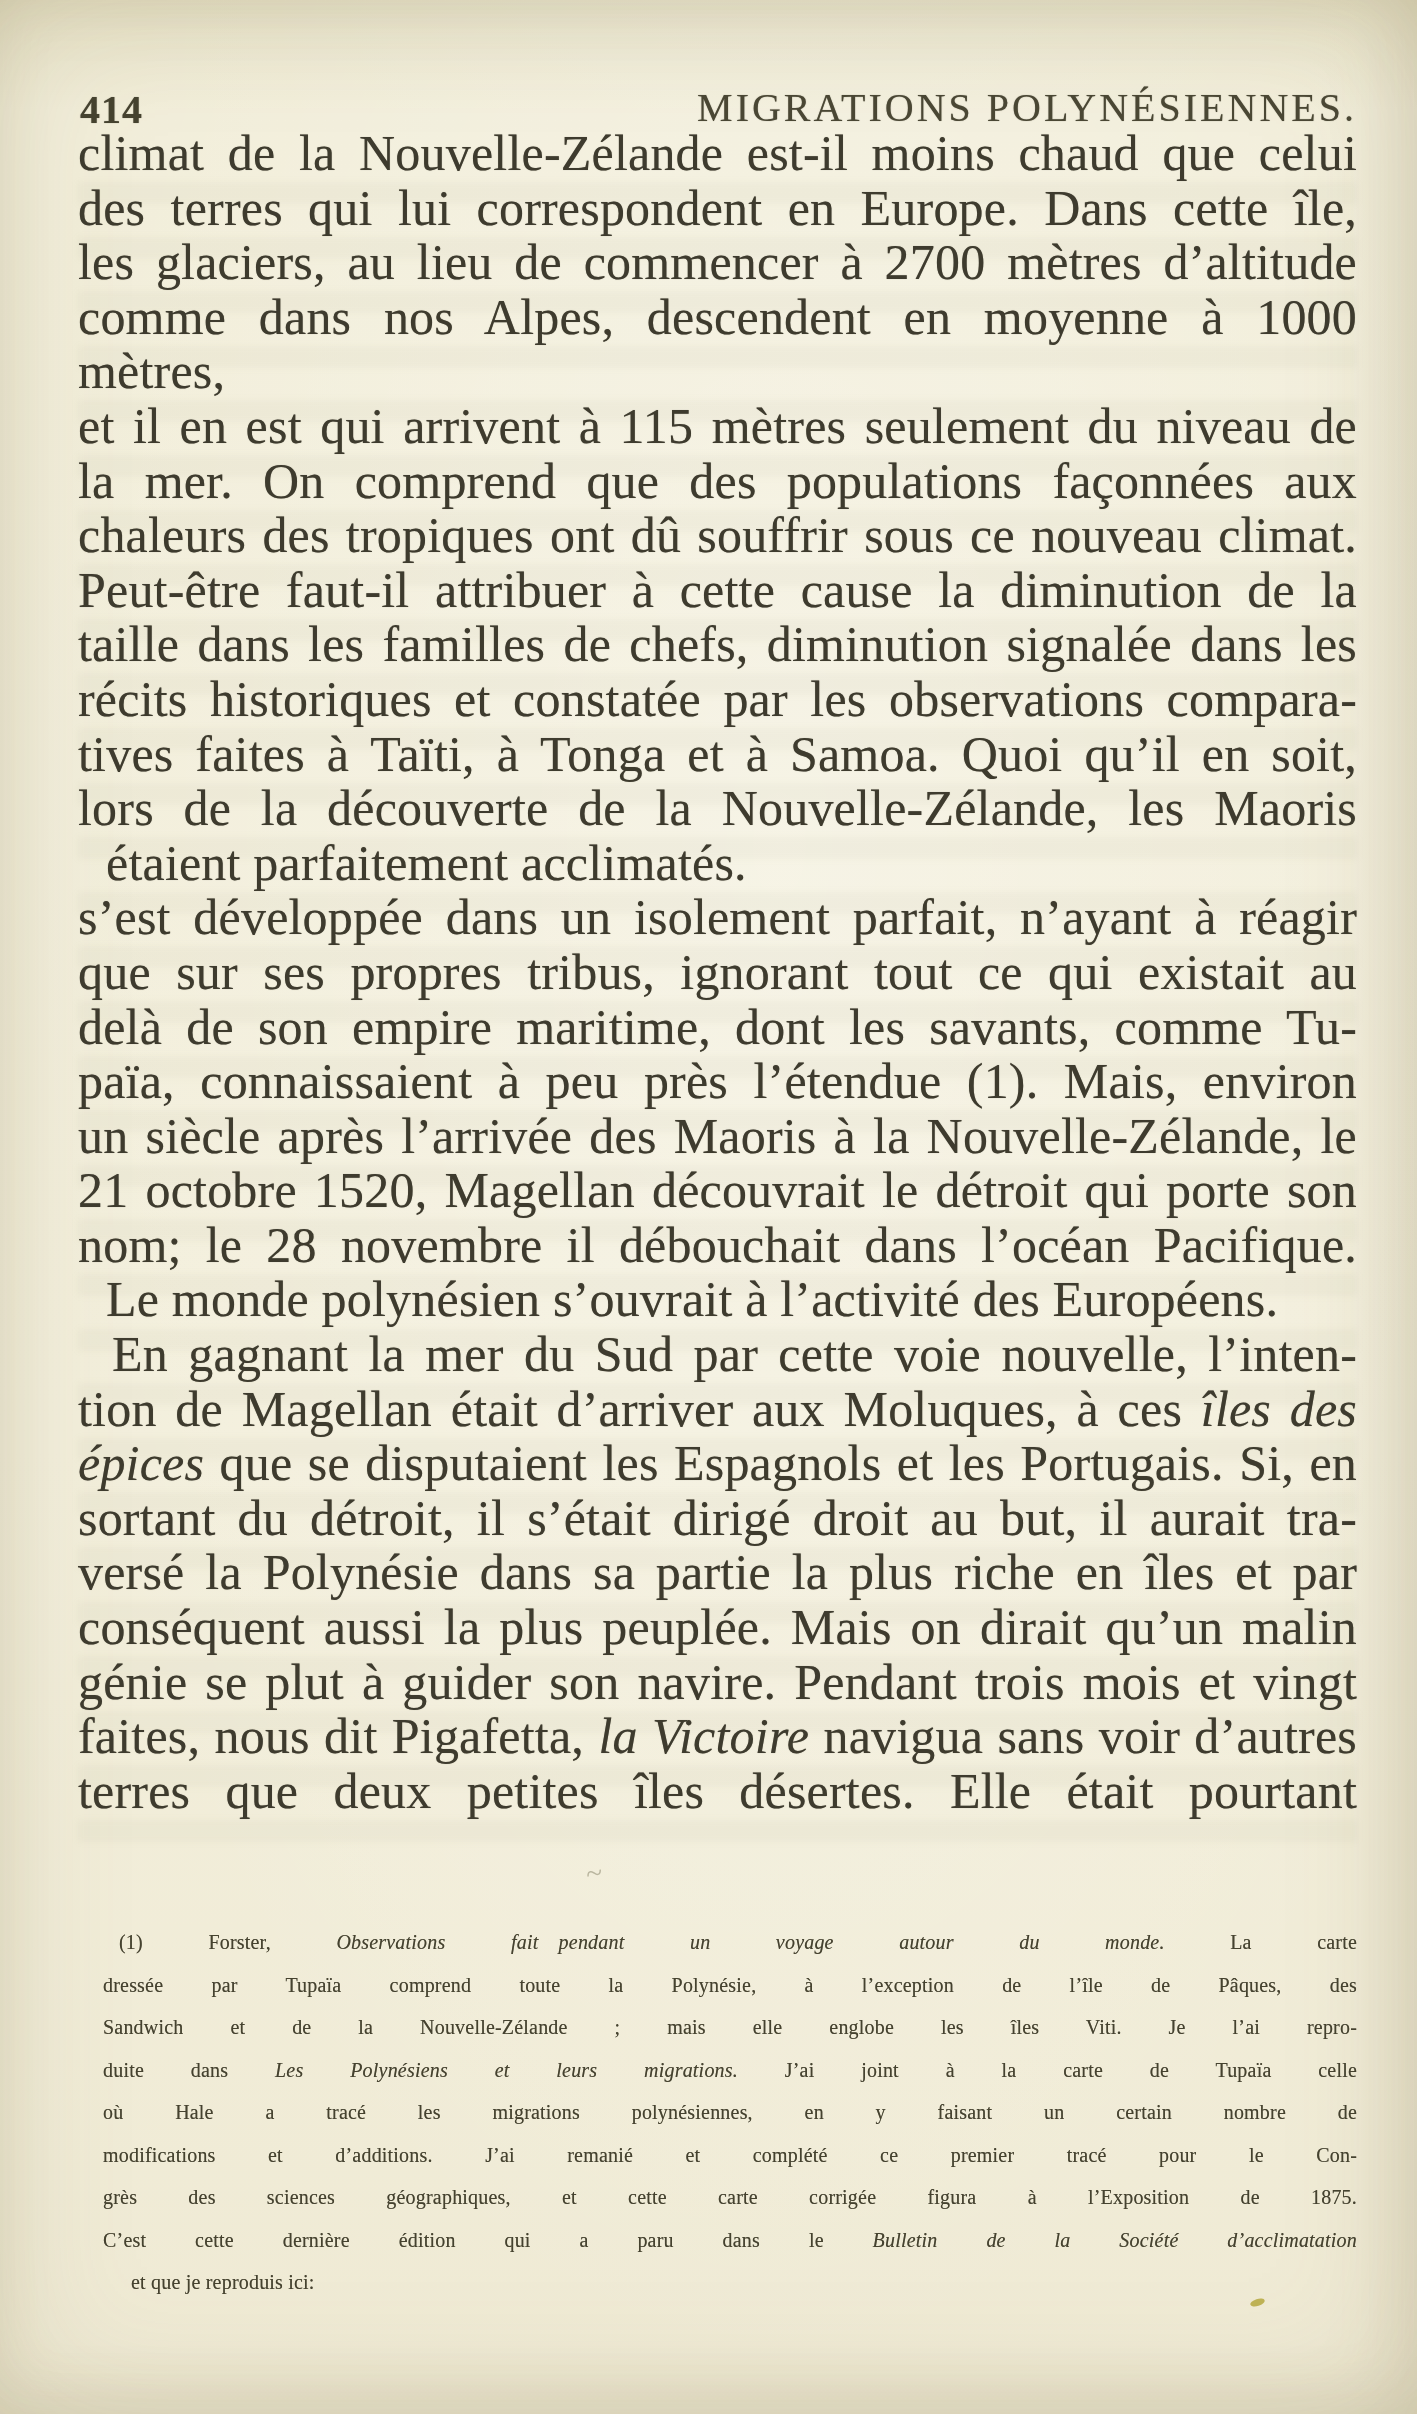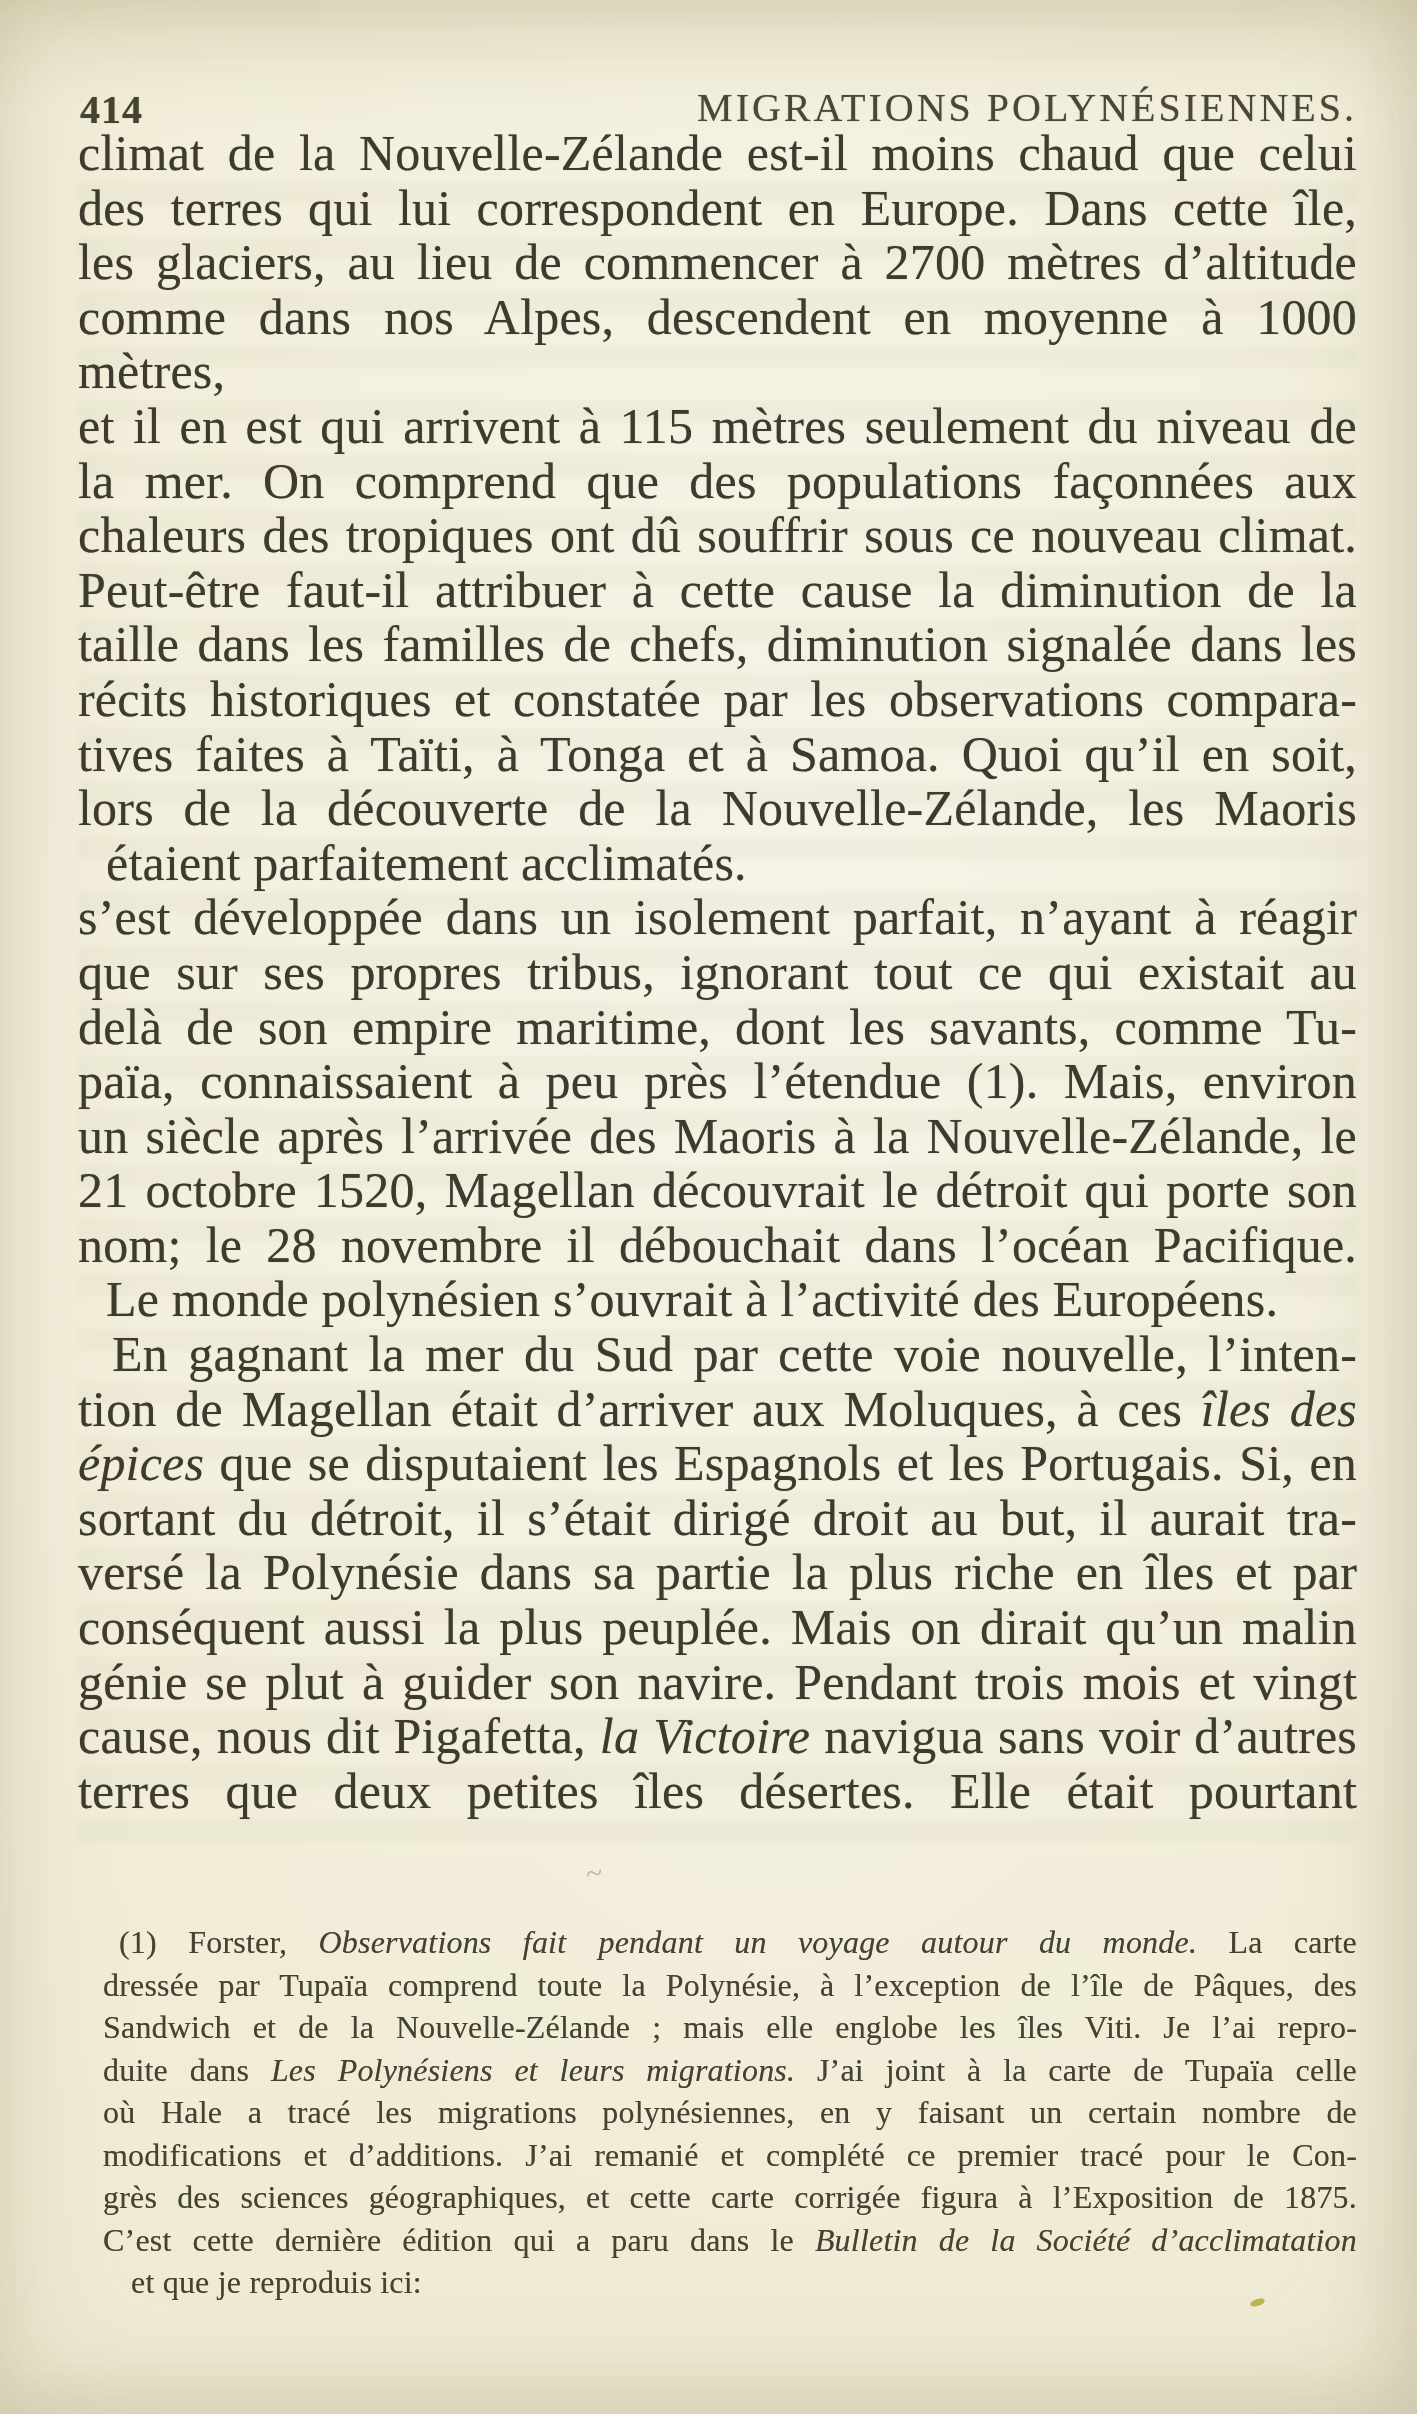--- a/index.html
+++ b/index.html
@@ -37,21 +37,21 @@
     text-shadow:0 0 1px rgba(62,59,46,0.5);
   }
   .main-text{
     position:absolute;left:78px;top:126px;width:1279px;
     font-size:50px;line-height:54.6px;
     letter-spacing:0.2px;
     text-shadow:0 0 0.7px rgba(62,59,46,0.55);
   }
   .footnote{
     position:absolute;left:103px;top:1921px;width:1254px;
-    font-size:32px;line-height:42.5px;
+    font-size:20px;line-height:42.5px;
     letter-spacing:0.2px;
     color:#45422f;
     text-shadow:0 0 0.6px rgba(62,59,46,0.5);
   }
   .line{
     text-align:justify;
     -moz-text-align-last:justify;
     text-align-last:justify;
     text-justify:inter-word;
     white-space:normal;
@@ -118,21 +118,21 @@
         <div class="line short"><span>Le monde polynésien s’ouvrait à l’activité des Européens.</span></div>
       </div>
       <div class="paragraph">
         <div class="line indent"><span>En gagnant la mer du Sud par cette voie nouvelle, l’inten-</span></div>
         <div class="line"><span>tion de Magellan était d’arriver aux Moluques, à ces </span><span class="it">îles des</span></div>
         <div class="line"><span class="it">épices</span><span> que se disputaient les Espagnols et les Portugais. Si, en</span></div>
         <div class="line"><span>sortant du détroit, il s’était dirigé droit au but, il aurait tra-</span></div>
         <div class="line"><span>versé la Polynésie dans sa partie la plus riche en îles et par</span></div>
         <div class="line"><span>conséquent aussi la plus peuplée. Mais on dirait qu’un malin</span></div>
         <div class="line"><span>génie se plut à guider son navire. Pendant trois mois et vingt</span></div>
-        <div class="line"><span>cause, nous dit Pigafetta, </span><span class="it">la Victoire</span><span> navigua sans voir d’autres</span></div>
+        <div class="line"><span>faites, nous dit Pigafetta, </span><span class="it">la Victoire</span><span> navigua sans voir d’autres</span></div>
         <div class="line"><span>terres que deux petites îles désertes. Elle était pourtant</span></div>
       </div>
     </div>
 
   <div class="print-artifact">~</div>
 
   <div class="footnote">
       <div class="line indent"><span>(1) Forster, </span><span class="it">Observations fait pendant un voyage autour du monde.</span><span> La carte</span></div>
       <div class="line"><span>dressée par Tupaïa comprend toute la Polynésie, à l’exception de l’île de Pâques, des</span></div>
       <div class="line"><span>Sandwich et de la Nouvelle-Zélande ; mais elle englobe les îles Viti. Je l’ai repro-</span></div>

